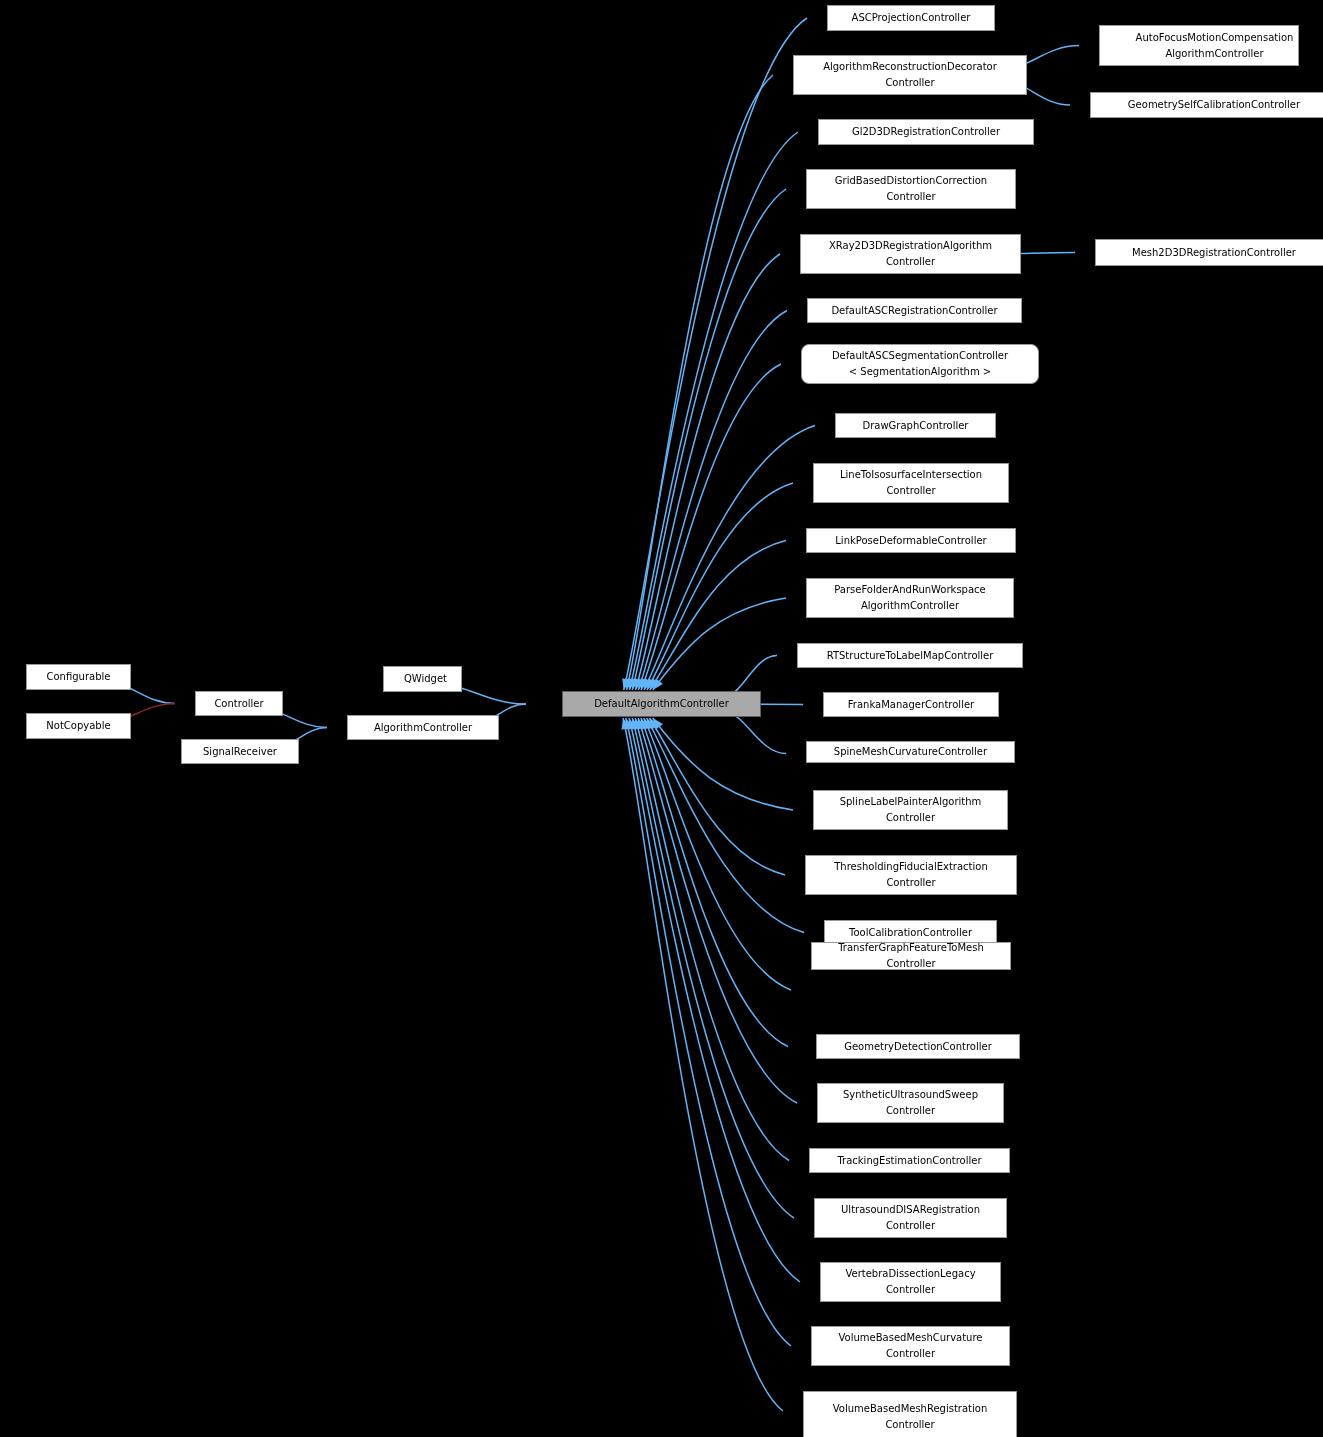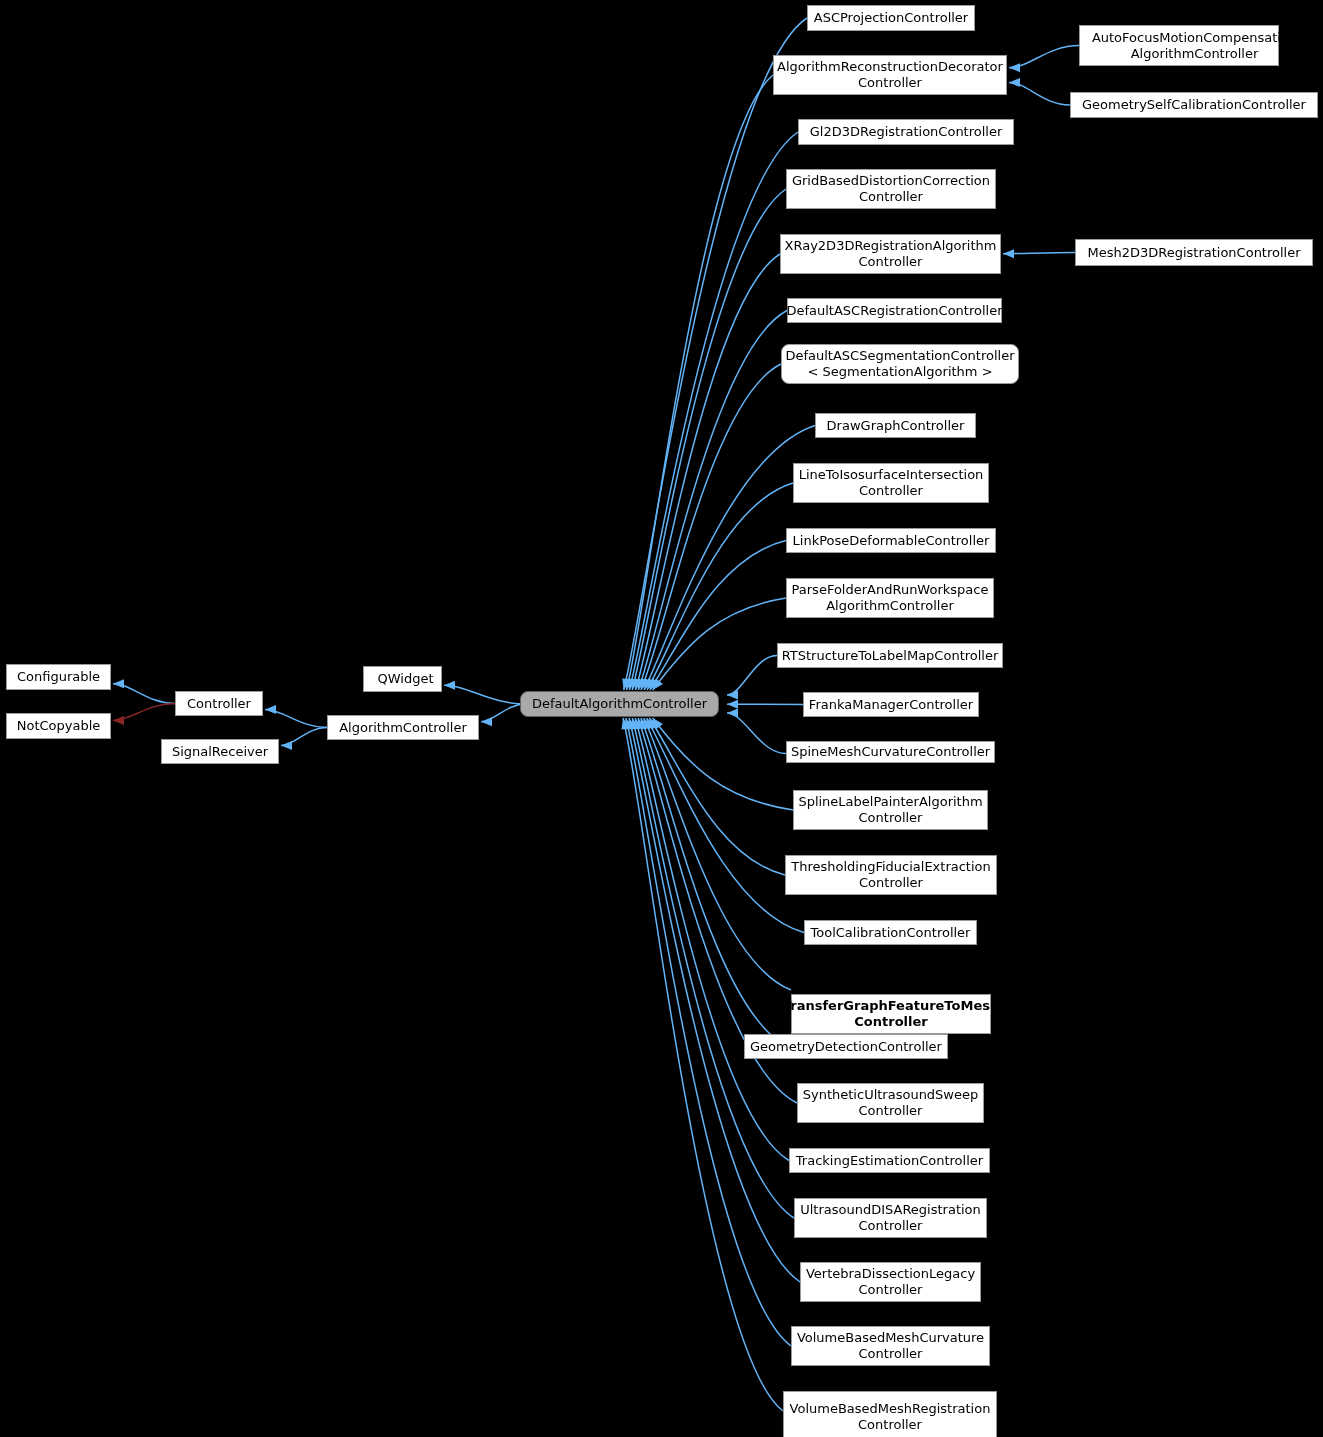--- a/index.html
+++ b/index.html
@@ -1,22 +1,22 @@
 <!DOCTYPE html>
 <html style="--bg: #000000; --node-fill: #ffffff; --node-border: #9a9a9a; --focus-fill: #a9a9a9; --focus-border: #5f5f5f; --text: #000000;"><head>
 <meta charset="utf-8">
 <style>
   html,body{margin:0;padding:0;background:var(--bg,#000);}
   #canvas{position:relative;width:1323px;height:1437px;background:var(--bg,#000);overflow:hidden;
           font-family:"DejaVu Sans", sans-serif;}
   #edges{position:absolute;left:0;top:0;}
   .node{position:absolute;box-sizing:border-box;background:var(--node-fill,#fff);
         border:1.4px solid var(--node-border,#9a9a9a);color:var(--text,#000);
-        font-size:13px;line-height:16px;display:flex;align-items:center;justify-content:center;
-        text-align:center;white-space:pre-line;padding:1px 2px;cursor:pointer;}
+        font-size:10px;line-height:16px;display:flex;align-items:center;justify-content:center;
+        text-align:center;white-space:pre-line;padding:1px 2px;cursor:pointer;margin-left:20px;}
   .node.focus{background:var(--focus-fill,#a9a9a9);border-color:var(--focus-border,#5f5f5f);cursor:default;}
 </style>
 </head>
 <body>
 
 <div id="canvas">
   <svg id="edges" width="1323" height="1437" viewBox="0 0 1323 1437">
       <g>
         <path d="M175,703.5 C147.1,703.5 131.6,683.625 113,683.625" fill="none" stroke="#63b4f7" stroke-width="1.5"></path>
         <polygon points="113,683.625 124,679.125 124,688.125" fill="#63b4f7"></polygon>
@@ -154,21 +154,21 @@
         <polygon points="1003,253.625 1014,249.125 1014,258.125" fill="#63b4f7"></polygon>
       </g>
     </svg>
   <div id="nodes">
       <div class="node" style="left: 6px; top: 664px; width: 105px; height: 26px;">Configurable</div>
       <div class="node" style="left: 6px; top: 713px; width: 105px; height: 26px;">NotCopyable</div>
       <div class="node" style="left: 175px; top: 691px; width: 88px; height: 25px;">Controller</div>
       <div class="node" style="left: 161px; top: 739px; width: 118px; height: 25px;">SignalReceiver</div>
       <div class="node" style="left: 363px; top: 666px; width: 79px; height: 26px; padding-left: 8px;">QWidget</div>
       <div class="node" style="left: 327px; top: 715px; width: 152px; height: 25px;">AlgorithmController</div>
-      <div class="node focus" style="left: 520px; top: 691px; width: 199px; height: 26px; border-radius: 8px;">DefaultAlgorithmController</div>
+      <div class="node focus" style="left: 542px; top: 691px; width: 199px; height: 26px;">DefaultAlgorithmController</div>
       <div class="node" style="left: 807px; top: 5px; width: 168px; height: 26px;">ASCProjectionController</div>
       <div class="node" style="left: 773px; top: 55px; width: 234px; height: 40px;">AlgorithmReconstructionDecorator
 Controller</div>
       <div class="node" style="left: 798px; top: 119px; width: 216px; height: 26px; text-align: center;">Gl2D3DRegistrationController</div>
       <div class="node" style="left: 786px; top: 169px; width: 210px; height: 40px;">GridBasedDistortionCorrection
 Controller</div>
       <div class="node" style="left: 780px; top: 234px; width: 221px; height: 40px;">XRay2D3DRegistrationAlgorithm
 Controller</div>
       <div class="node" style="left: 787px; top: 298px; width: 215px; height: 25px;">DefaultASCRegistrationController</div>
       <div class="node" style="left: 781px; top: 344px; width: 238px; height: 40px; border-radius: 8px;">DefaultASCSegmentationController
@@ -180,23 +180,23 @@
       <div class="node" style="left: 786px; top: 578px; width: 208px; height: 40px;">ParseFolderAndRunWorkspace
 AlgorithmController</div>
       <div class="node" style="left: 777px; top: 643px; width: 226px; height: 25px;">RTStructureToLabelMapController</div>
       <div class="node" style="left: 803px; top: 692px; width: 176px; height: 25px;">FrankaManagerController</div>
       <div class="node" style="left: 786px; top: 741px; width: 209px; height: 22px;">SpineMeshCurvatureController</div>
       <div class="node" style="left: 793px; top: 790px; width: 195px; height: 40px;">SplineLabelPainterAlgorithm
 Controller</div>
       <div class="node" style="left: 785px; top: 855px; width: 212px; height: 40px;">ThresholdingFiducialExtraction
 Controller</div>
       <div class="node" style="left: 804px; top: 920px; width: 173px; height: 25px;">ToolCalibrationController</div>
-      <div class="node" style="left: 791px; top: 994px; width: 200px; height: 40px; font-weight: bold;">TransferGraphFeatureToMesh
-Controller</div>
-      <div class="node" style="left: 744px; top: 1034px; width: 204px; height: 25px; text-align: center;">GeometryDetectionController</div>
+      <div class="node" style="left: 791px; top: 942px; width: 200px; height: 28px;">TransferGraphFeatureToMesh
+Controller</div>
+      <div class="node" style="left: 796px; top: 1034px; width: 204px; height: 25px; text-align: center;">GeometryDetectionController</div>
       <div class="node" style="left: 797px; top: 1083px; width: 187px; height: 40px;">SyntheticUltrasoundSweep
 Controller</div>
       <div class="node" style="left: 789px; top: 1148px; width: 201px; height: 25px;">TrackingEstimationController</div>
       <div class="node" style="left: 794px; top: 1198px; width: 193px; height: 40px;">UltrasoundDISARegistration
 Controller</div>
       <div class="node" style="left: 800px; top: 1262px; width: 181px; height: 40px;">VertebraDissectionLegacy
 Controller</div>
       <div class="node" style="left: 791px; top: 1326px; width: 199px; height: 40px;">VolumeBasedMeshCurvature
 Controller</div>
       <div class="node" style="left: 783px; top: 1391px; width: 214px; height: 52px;">VolumeBasedMeshRegistration

